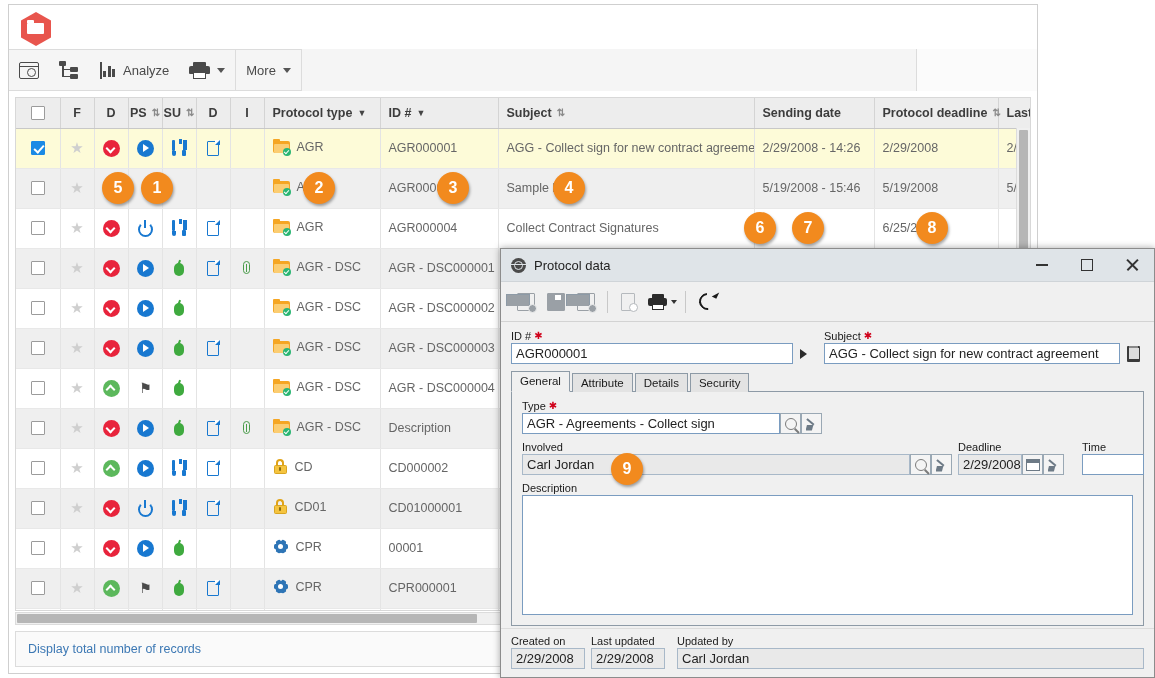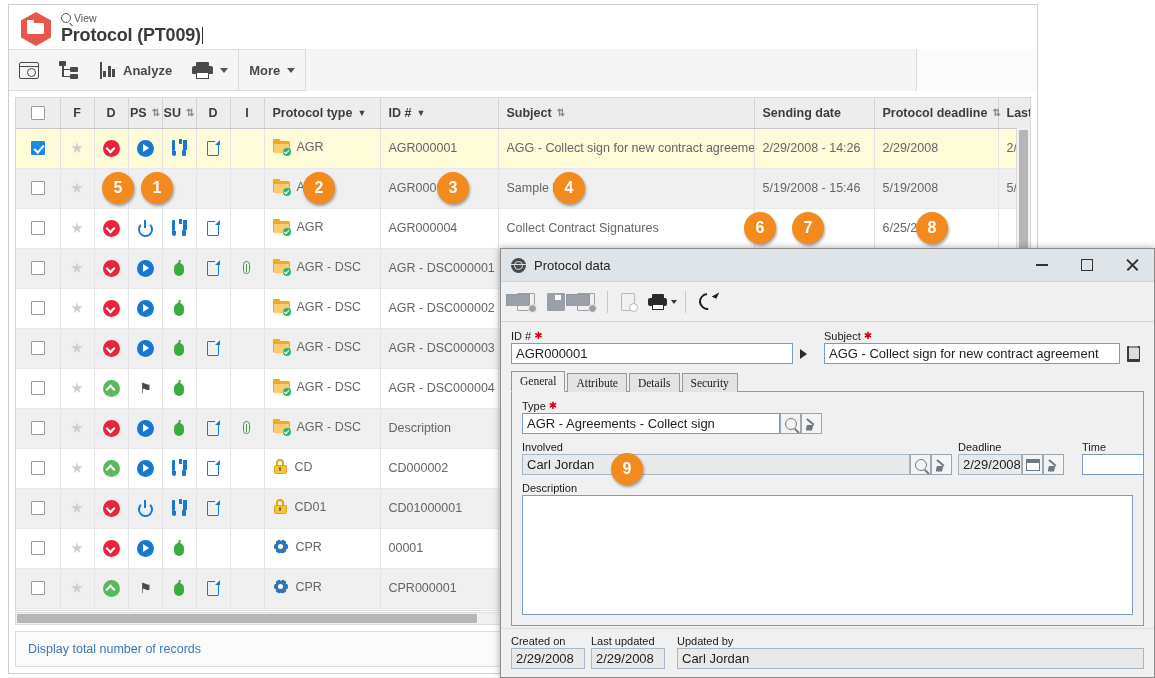--- a/index.html
+++ b/index.html
@@ -39,21 +39,21 @@
   }
   .mag:after{content:"";position:absolute;right:-3px;bottom:-3px;width:4px;height:1.3px;background:#555;transform:rotate(45deg);}
   .page-title{font-size:18px;font-weight:bold;color:#3b3b3b;line-height:22px;letter-spacing:-0.2px;}
   .caret-tx{display:inline-block;width:1px;height:17px;background:#333;vertical-align:-3px;margin-left:1px;}
 
   
   .toolbar{
     height:42px;border-top:1px solid #dcdcdc;border-bottom:1px solid #dcdcdc;
     background:#f5f5f5;display:flex;align-items:center;box-sizing:border-box;
   }
-  .tb-item{height:42px;display:flex;align-items:center;padding:0 10px;cursor:pointer;font-weight:bold;}
+  .tb-item{height:42px;display:flex;align-items:center;padding:0 10px;cursor:pointer;}
   .tb-sep{width:1px;height:42px;background:#dcdcdc;}
   .tb-label{font-size:13px;color:#4a4a4a;margin-left:6px;}
   .tb-arrow{width:0;height:0;border-left:4px solid transparent;border-right:4px solid transparent;border-top:5px solid #555;margin-left:7px;}
   .tb-fill{flex:1;height:42px;background:#f5f5f5;}
   .tb-tail{width:120px;height:42px;background:#fbfbfb;border-left:1px solid #dcdcdc;}
 
   
   .ic-monitor{width:20px;height:17px;border:1.8px solid #4a4a4a;border-radius:2px;position:relative;box-sizing:border-box;}
   .ic-monitor:before{content:"";position:absolute;left:0;top:3px;width:100%;height:1.6px;background:#4a4a4a;}
   .ic-monitor:after{content:"";position:absolute;right:2px;bottom:1px;width:7px;height:7px;border:1.6px solid #4a4a4a;border-radius:50%;background:#f5f5f5;}
@@ -243,21 +243,21 @@
   .ic-broom .h{position:absolute;left:2px;top:1px;width:9px;height:1.8px;background:#6d7a86;transform:rotate(40deg);transform-origin:left center;}
   .ic-broom .b{position:absolute;left:1px;bottom:0px;width:8px;height:6px;background:#6d7a86;clip-path:polygon(20% 0,100% 0,80% 100%,0 100%);}
   .ic-bino{width:14px;height:12px;position:relative;}
   .ic-bino .l,.ic-bino .r{position:absolute;top:1px;width:5px;height:11px;background:#2b2b2b;border-radius:2px;}
   .ic-bino .l{left:0;} .ic-bino .r{right:0;}
   .ic-bino .m{position:absolute;left:5px;top:3px;width:4px;height:4px;background:#2b2b2b;}
   .ic-cal{width:14px;height:13px;position:relative;}
   .ic-cal .f{position:absolute;left:0;top:1px;width:14px;height:12px;border:1.4px solid #6d7a86;box-sizing:border-box;background:#fff;}
   .ic-cal .t{position:absolute;left:0;top:1px;width:14px;height:3.5px;background:#6d7a86;}
 
-  .tabs{display:flex;align-items:flex-end;margin-top:6px;border-bottom:1px solid #8d9aa6;font-family:Liberation Serif, serif;}
+  .tabs{display:flex;align-items:flex-end;margin-top:6px;border-bottom:1px solid #8d9aa6;}
   .tab{
     padding:3px 8px 3px 8px;font-size:11.5px;color:#1a1a1a;border:1px solid #8d9aa6;border-bottom:none;
     background:#e3e3e3;margin-right:2px;cursor:pointer;position:relative;top:1px;
   }
   .tab.active{background:#f0f0f0;padding-bottom:4px;border-bottom:1px solid #f0f0f0;}
   .panel{border:1px solid #8d9aa6;border-top:none;background:#f0f0f0;padding:8px 10px 10px 10px;box-sizing:border-box;}
   .ta{
     border:1px solid #7a9cc0;background:#fff;height:120px;box-sizing:border-box;
   }
   .dlg-footer{position:absolute;left:0;right:0;bottom:0;padding:6px 10px 8px 10px;box-sizing:border-box;background:#f0f0f0;border-top:1px solid #dcdcdc;}
@@ -273,27 +273,20 @@
 <body>
 
 <div id="root">
 
   <div class="app-frame">
 
     <div class="titlebar">
       <div class="hexlogo">
         <div class="hex"></div>
           <div class="folder"></div>
-      </div>
-      <div class="title-wrap">
-        <div class="view-line">
-          <span class="mag"></span>
-          <span>View</span>
-        </div>
-        <div class="page-title"><span>Protocol (PT009)</span><span class="caret-tx"></span></div>
       </div>
     </div>
 
     <div class="toolbar">
       <div class="tb-item">
         <span class="ic-monitor"></span>
       </div>
       <div class="tb-item">
         <span class="ic-flow">
             <i class="b1"></i>

